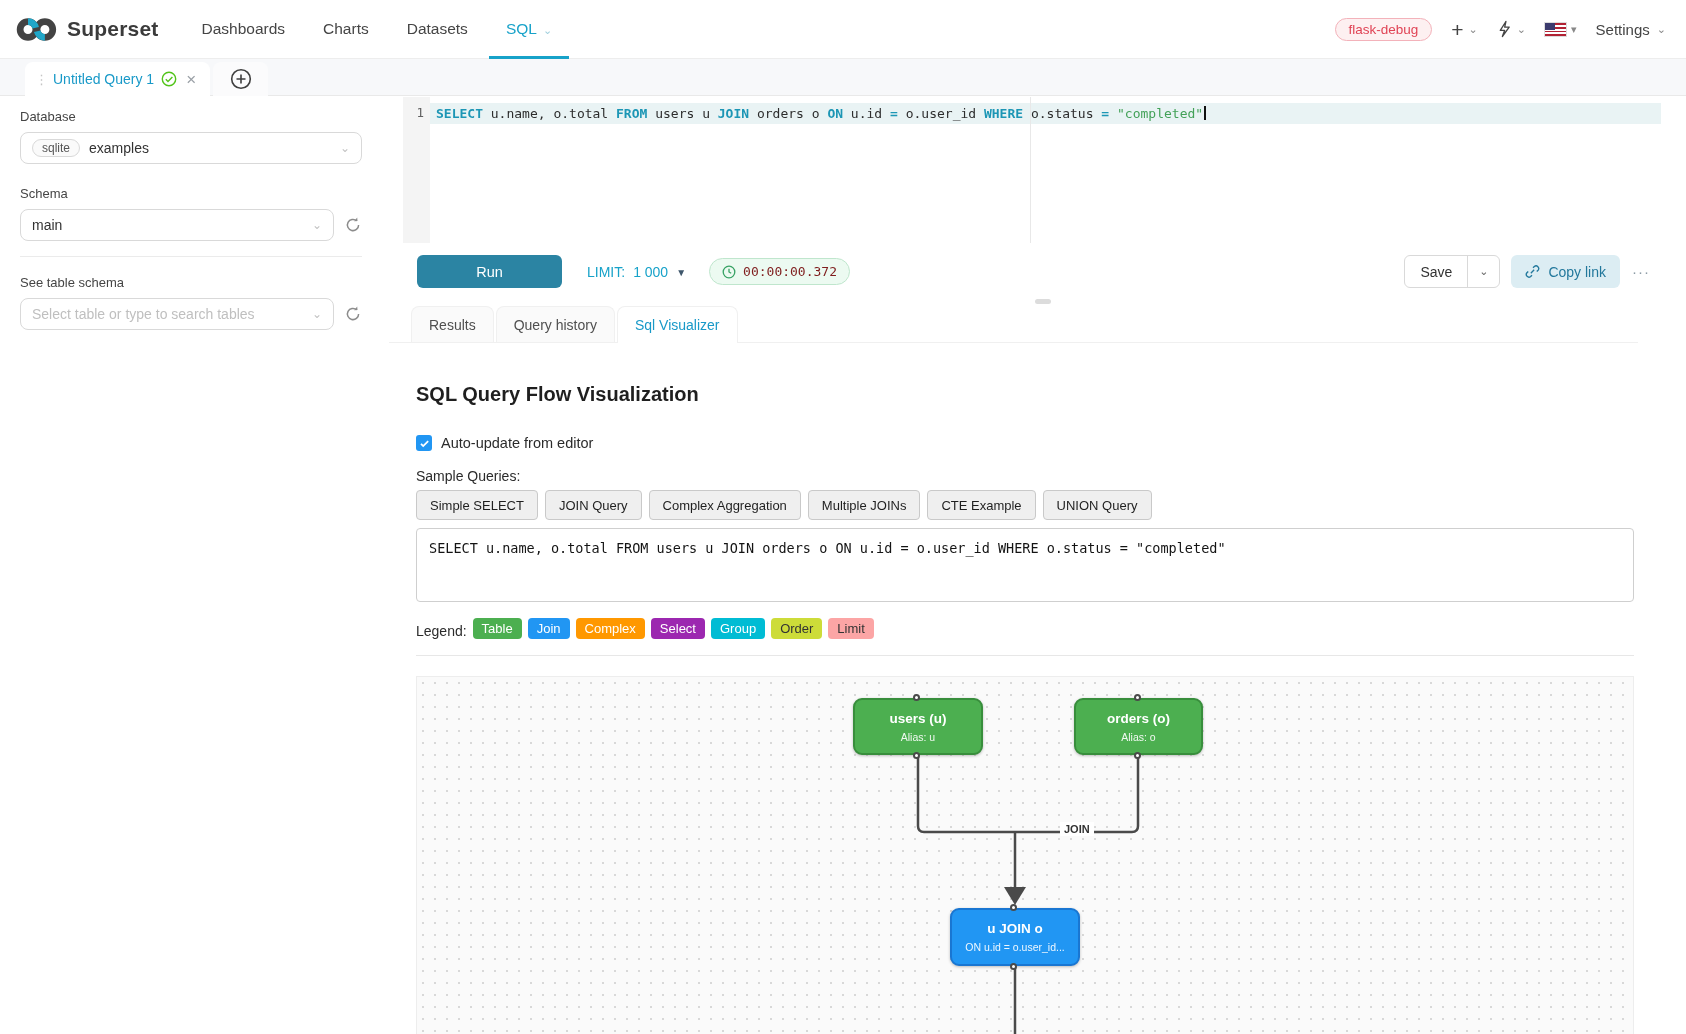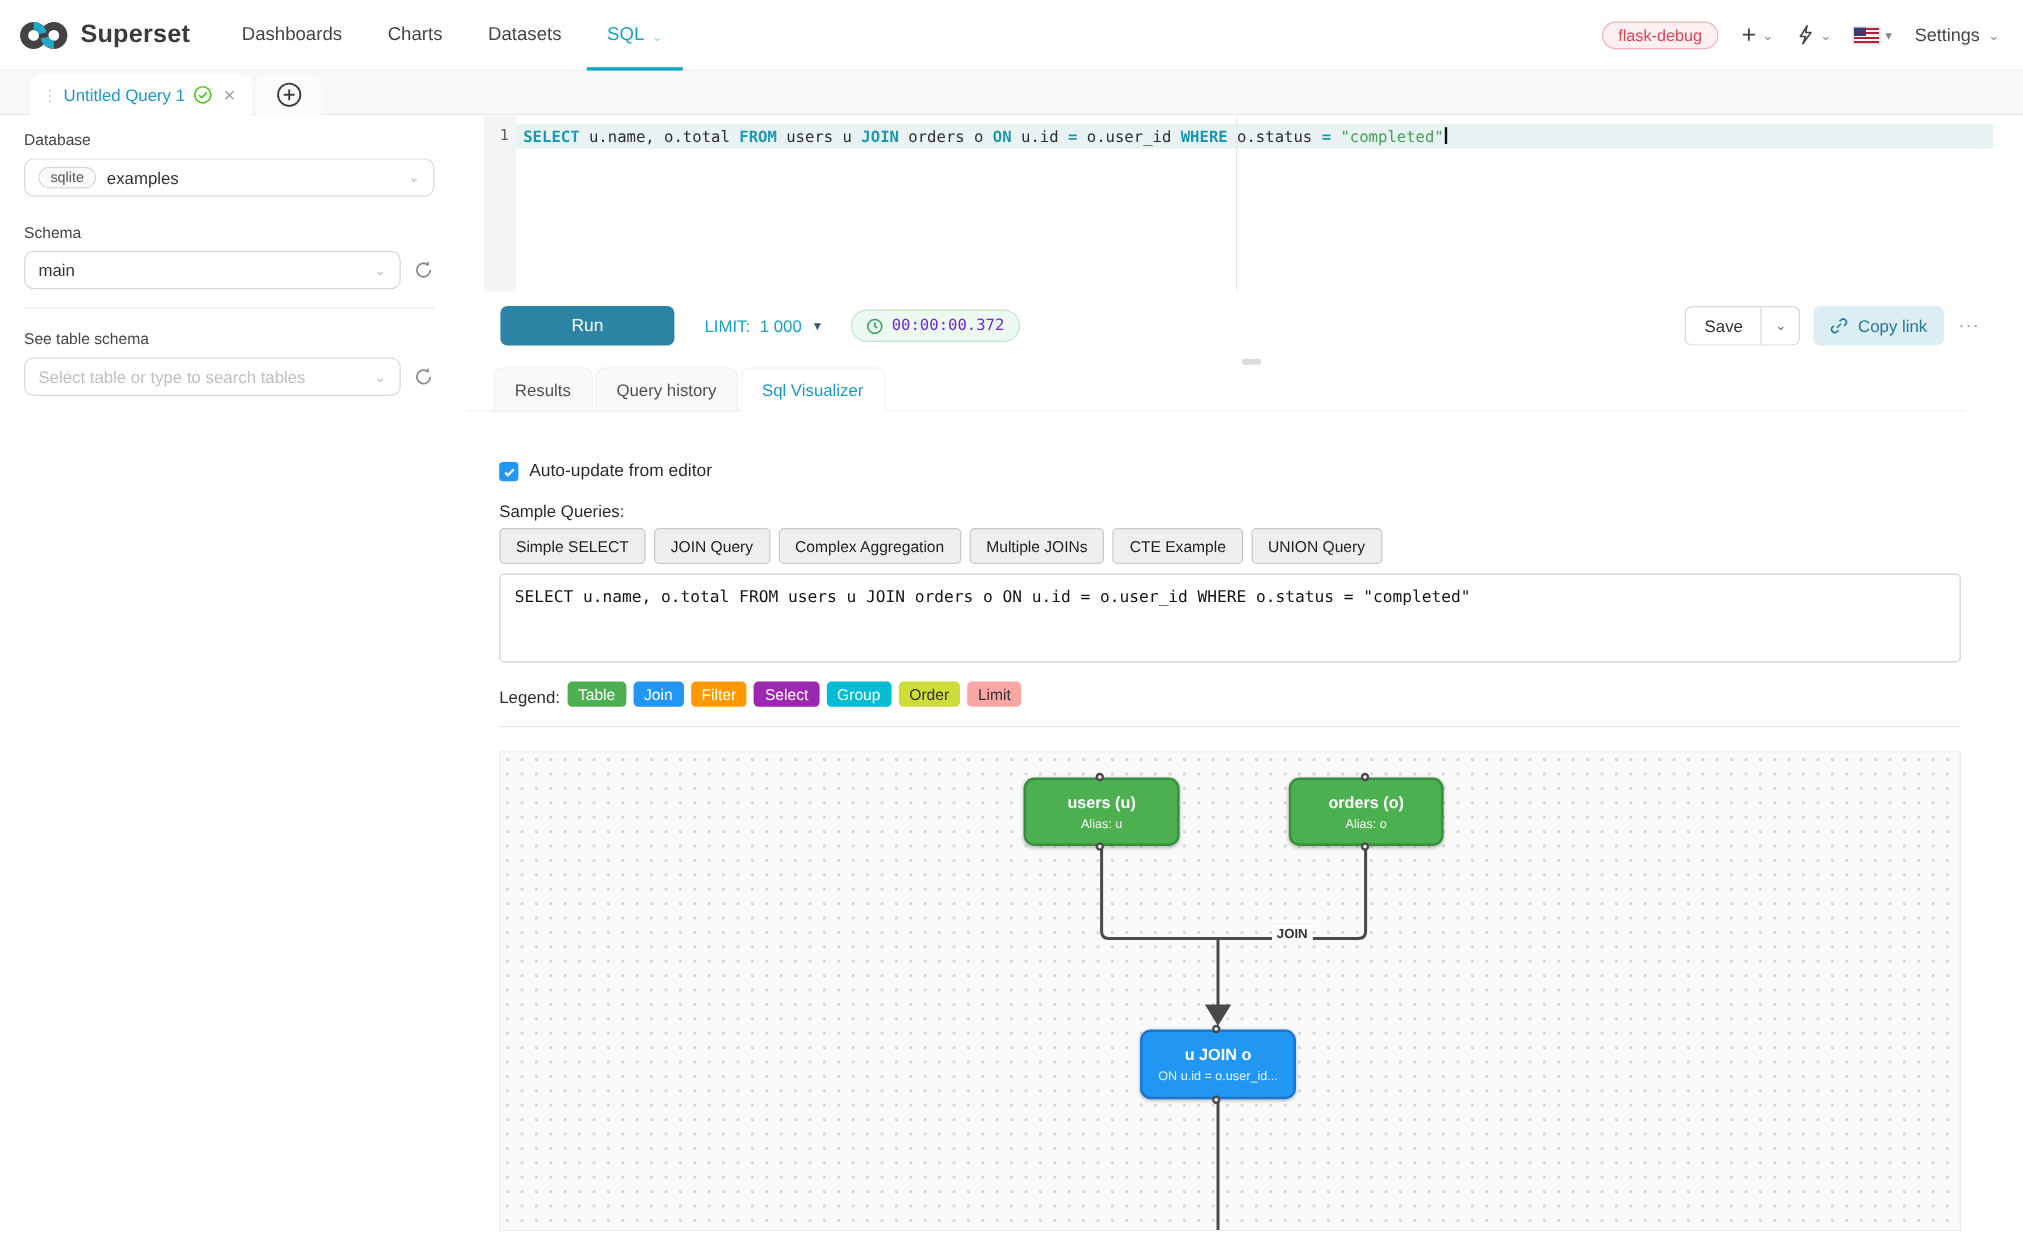--- a/index.html
+++ b/index.html
@@ -77,21 +77,21 @@
   .toolbar { position:absolute; left:403px; top:243px; width:1263px; height:57px; background:#fff;
              display:flex; align-items:center; }
   .run-btn { margin-left:14px; width:145px; height:33px; background:#2b84a3; color:#fff;
              border:none; border-radius:6px; font-size:14.5px; font-family:inherit;
              display:flex; align-items:center; justify-content:center; cursor:pointer; }
   .limit { margin-left:25px; display:flex; align-items:center; gap:8px; font-size:14px;
            color:#17a2c9; cursor:pointer; }
   .limit-caret { font-size:10px; color:#3e566b; margin-top:1px; }
   .timer { margin-left:23px; height:27px; border:1px solid #bfe6cd; background:#ecfaf1;
            border-radius:14px; display:flex; align-items:center; gap:7px; padding:12px 12px;
-           color:#6d28d9; font-family:"DejaVu Sans Mono",monospace; font-size:13px;text-align:right; }
+           color:#7f1d1d; font-family:"DejaVu Sans Mono",monospace; font-size:13px;text-align:right; }
   .tb-spacer { flex:1; }
   .save-group { display:flex; height:33px; border:1px solid #d9d9d9; border-radius:6px;
                 overflow:hidden; background:#fff; }
   .save-main { padding:0 15px; display:flex; align-items:center; font-size:14px; color:#333; cursor:pointer; }
   .save-caret { width:32px; border-left:1px solid #d9d9d9; display:flex; align-items:center;
                 justify-content:center; color:#666; font-size:11px; cursor:pointer; }
   .copy-link { margin-left:11px; height:33px; background:#dcedf3; border:none; border-radius:6px;
                color:#22789c; display:flex; align-items:center; gap:8px; padding:0 14px;
                font-size:14px; font-family:inherit; cursor:pointer; }
   .more-btn { margin:0 16px 0 12px; color:#8c9ba5; font-size:15px; letter-spacing:1px; cursor:pointer; }
@@ -298,20 +298,21 @@
   <div class="pane-grip"></div>
 
   <div class="south">
     <div class="tabs-row">
         <div class="stab">Results</div>
         <div class="stab">Query history</div>
         <div class="stab active">Sql Visualizer</div>
       </div>
 
     <div class="vis">
+      <div class="vis-title">SQL Query Flow Visualization</div>
 
       <div class="auto-row">
         <span class="checkbox">
           <svg width="11" height="11" viewBox="0 0 12 12">
             <path d="M2.2 6.4 l2.4 2.4 L10 3.4" fill="none" stroke="#fff" stroke-width="2"></path>
           </svg>
         </span>
         <span class="auto-label">Auto-update from editor</span>
       </div>
 
@@ -324,21 +325,21 @@
           <button class="sample-btn">CTE Example</button>
           <button class="sample-btn">UNION Query</button>
         </div>
 
       <textarea class="query-box" spellcheck="false" style="">SELECT u.name, o.total FROM users u JOIN orders o ON u.id = o.user_id WHERE o.status = "completed"</textarea>
 
       <div class="legend-row">
         <span>Legend:</span>
       <span class="chip" style="background: rgb(76, 175, 80); color: rgb(255, 255, 255);">Table</span>
           <span class="chip" style="background: rgb(33, 150, 243); color: rgb(255, 255, 255);">Join</span>
-          <span class="chip" style="background: rgb(255, 152, 0); color: rgb(255, 255, 255);">Filter</span>
+          <span class="chip" style="background: rgb(255, 152, 0); color: rgb(255, 255, 255);">Complex</span>
           <span class="chip" style="background: rgb(156, 39, 176); color: rgb(255, 255, 255);">Select</span>
           <span class="chip" style="background: rgb(0, 188, 212); color: rgb(255, 255, 255);">Group</span>
           <span class="chip" style="background: rgb(205, 220, 57); color: rgb(51, 51, 51);">Order</span>
           <span class="chip" style="background: #fca5a5; color: rgb(51, 51, 51);">Limit</span>
         </div>
 
       <div class="vis-hr"></div>
 
       <div class="diagram">
         <svg class="edges-svg" width="1218" height="400">

